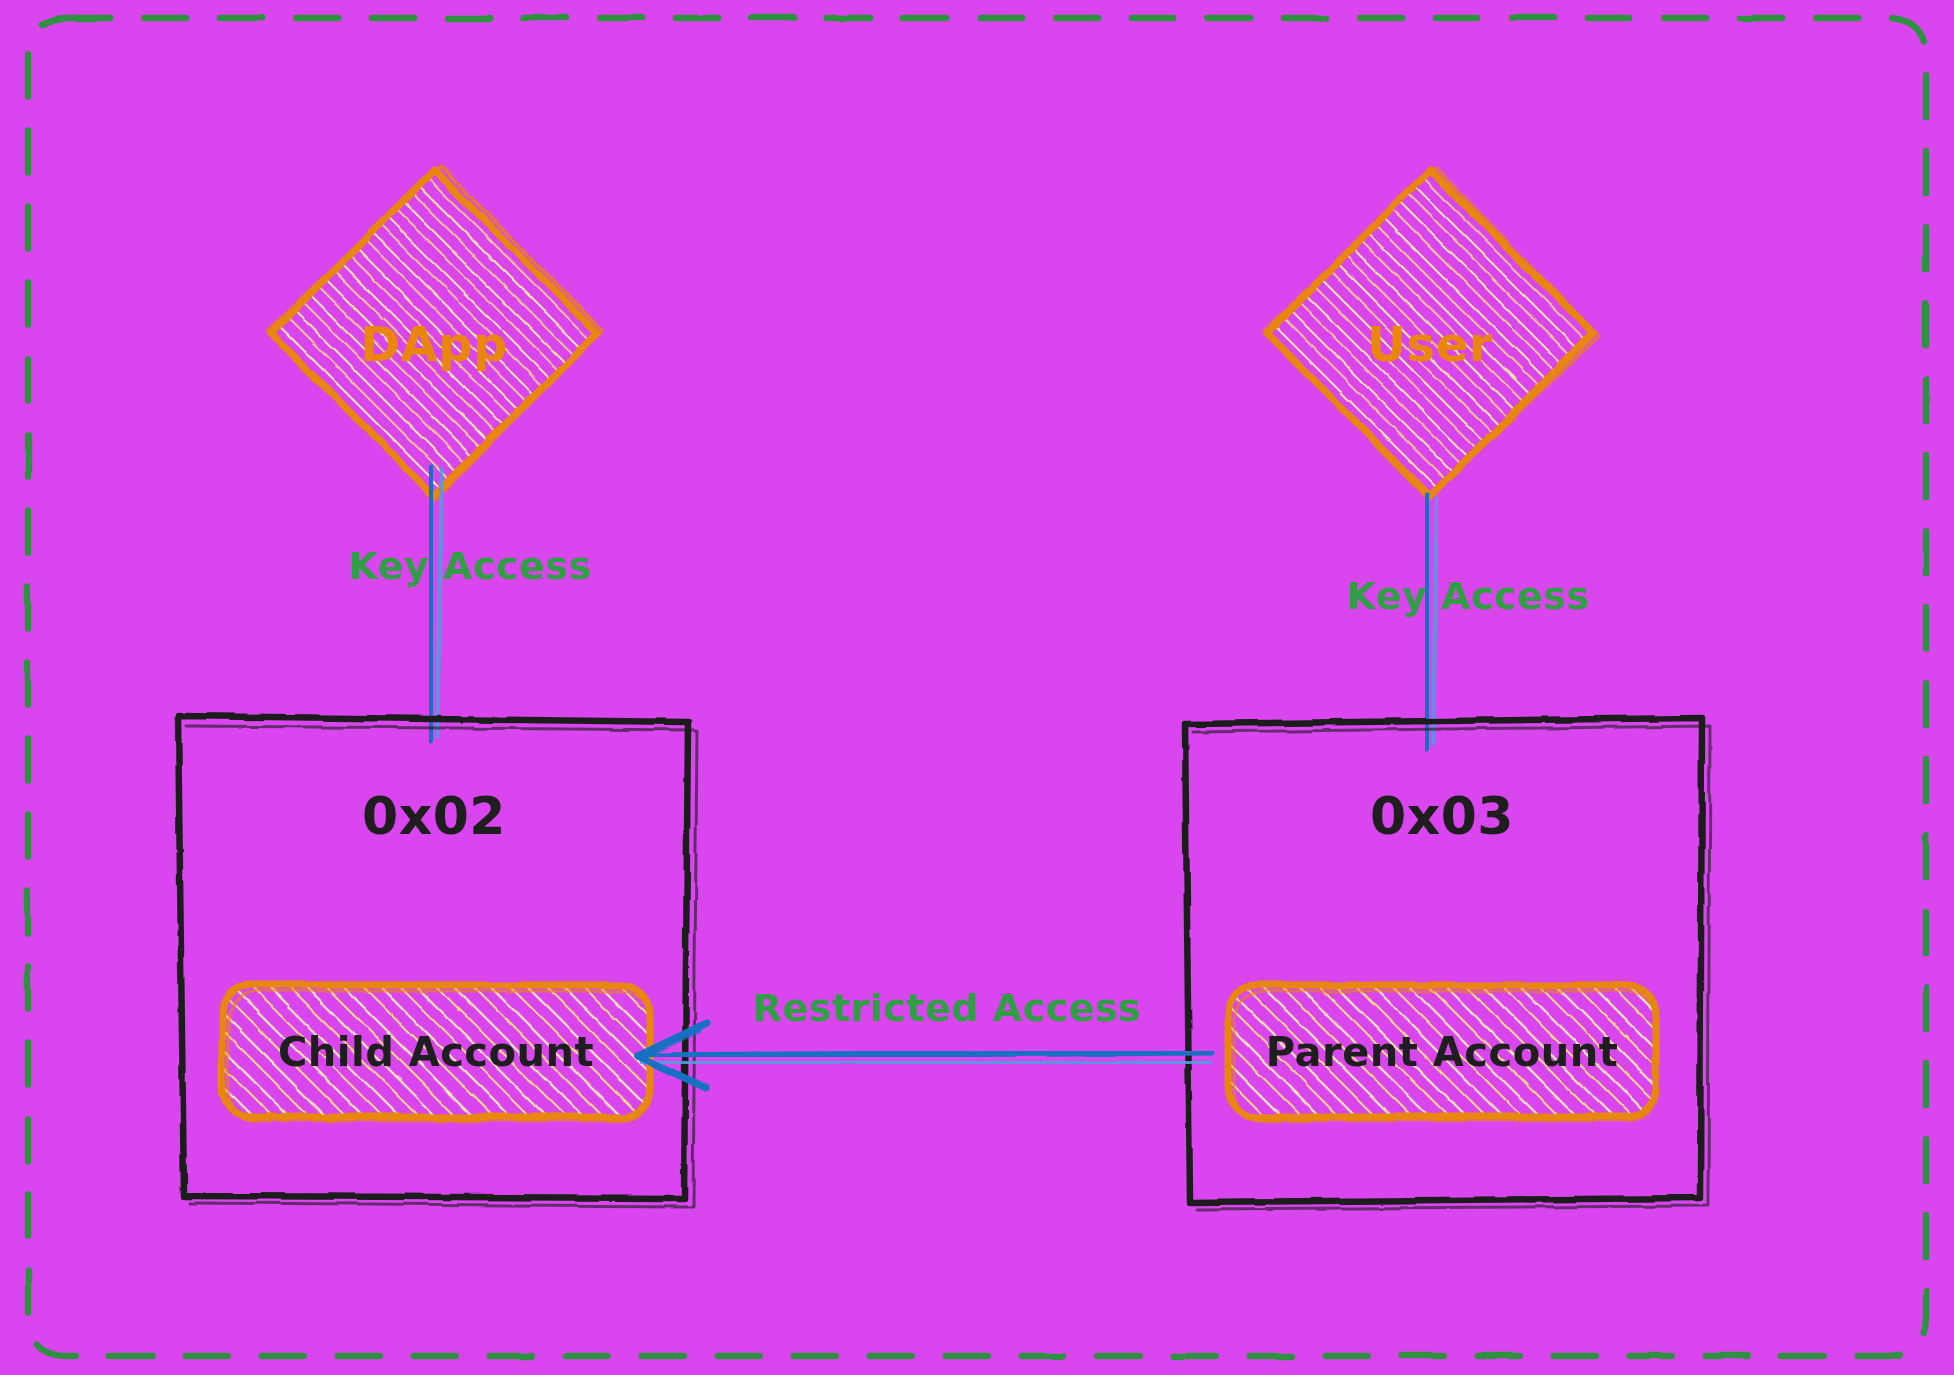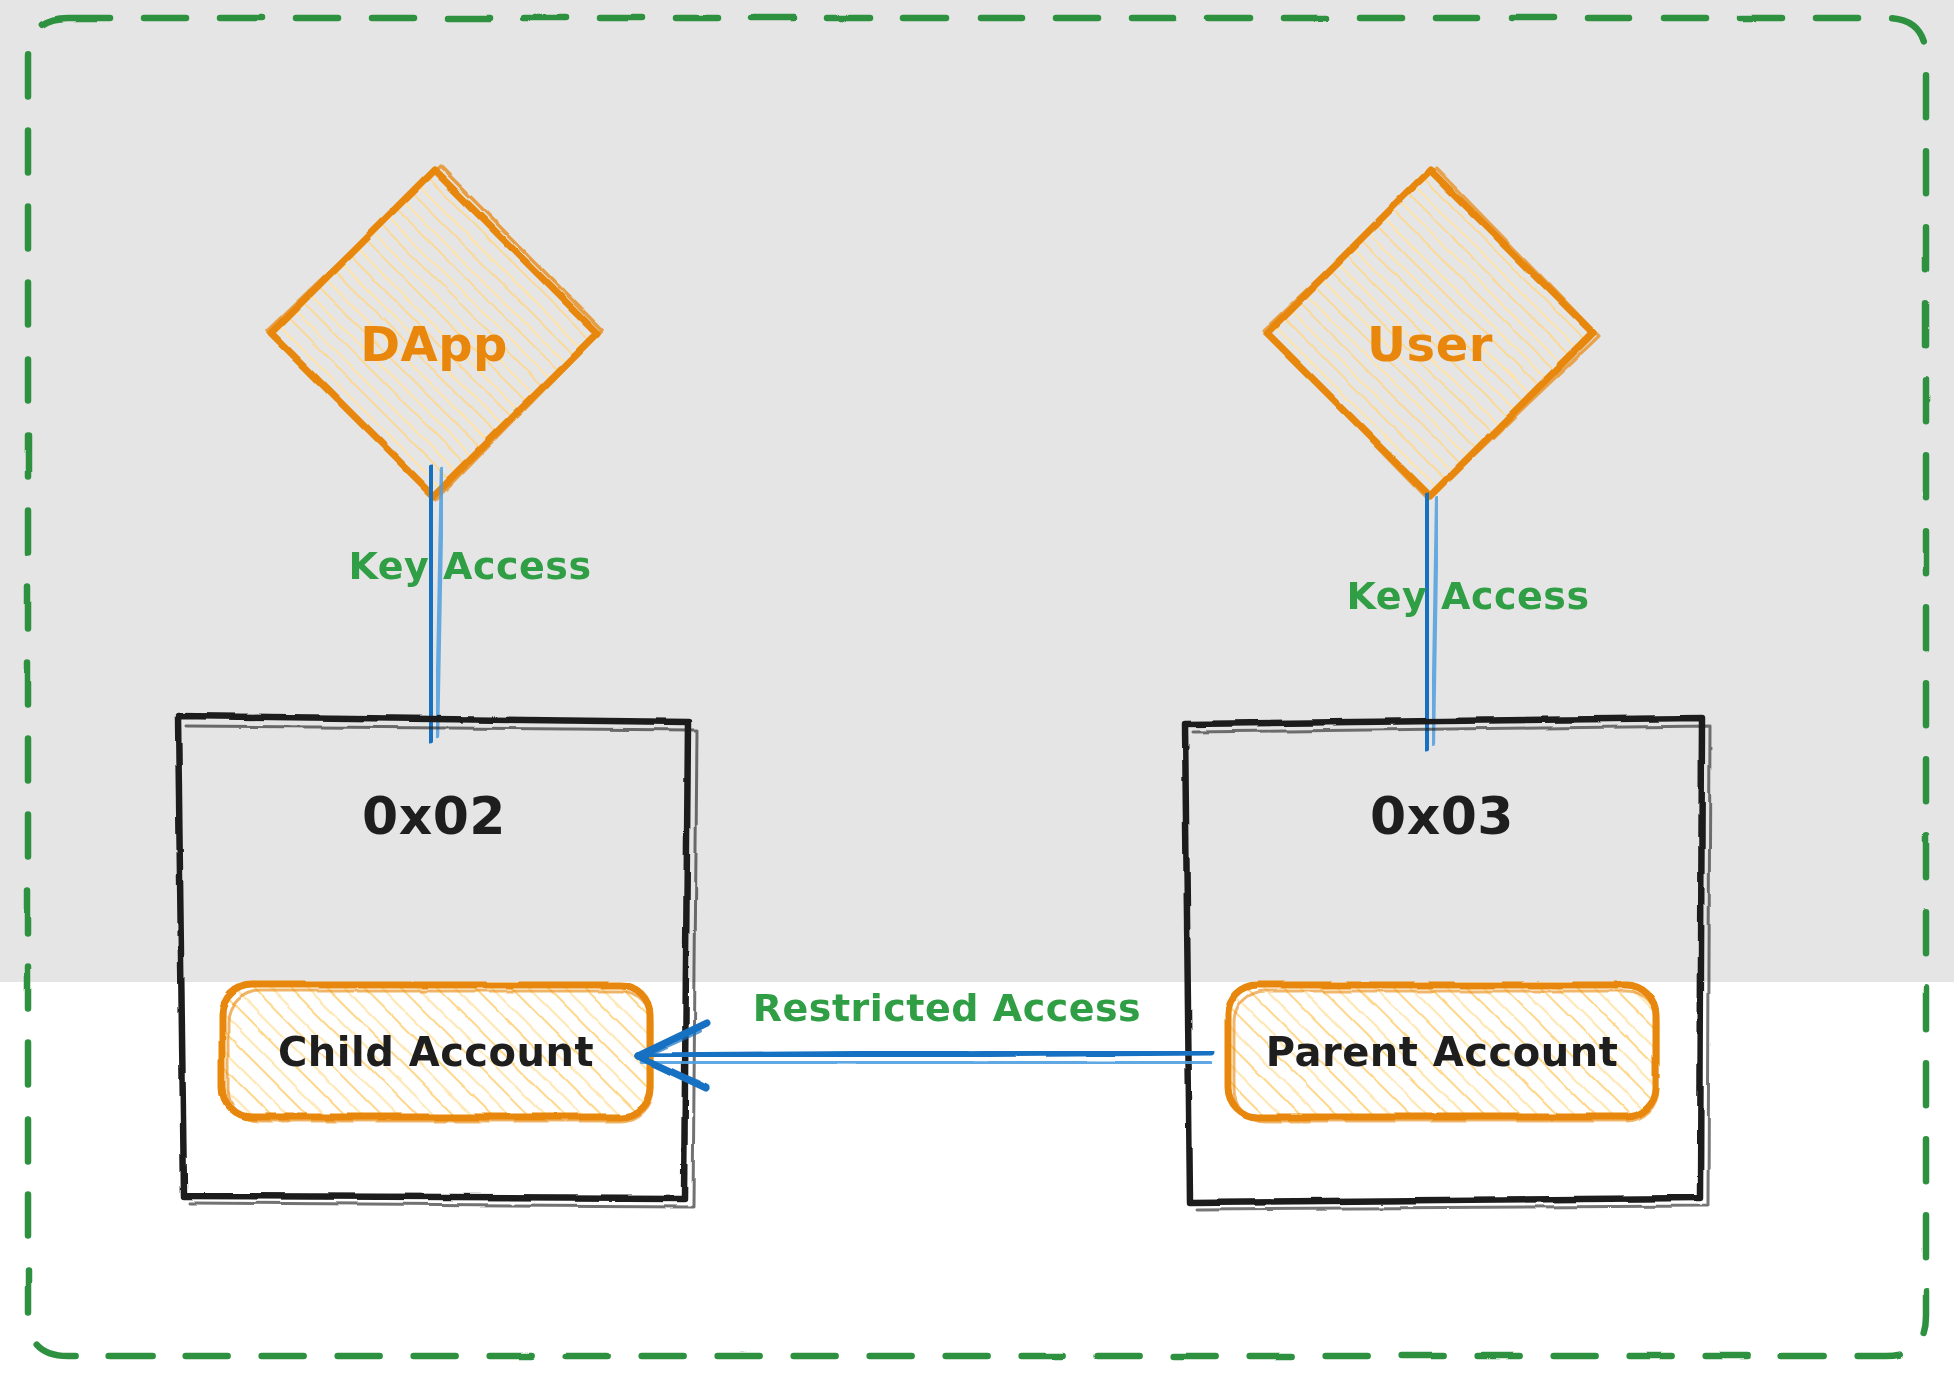--- a/index.html
+++ b/index.html
@@ -9,22 +9,22 @@
   }
   body {
     width: 1954px;
     height: 1375px;
     font-family: "DejaVu Sans", sans-serif;
     overflow: hidden;
   }
   #canvas {
     position: relative;
     width: 1954px;
-    height: 982px;
-    background: #e5e5e5;
+    height: 1375px;
+    background: #d946ef;
   }
   #scene {
     position: absolute;
     inset: 0;
     width: 1954px;
     height: 1375px;
   }
   .hand-text {
     font-family: "DejaVu Sans", sans-serif;
     font-weight: 700;

